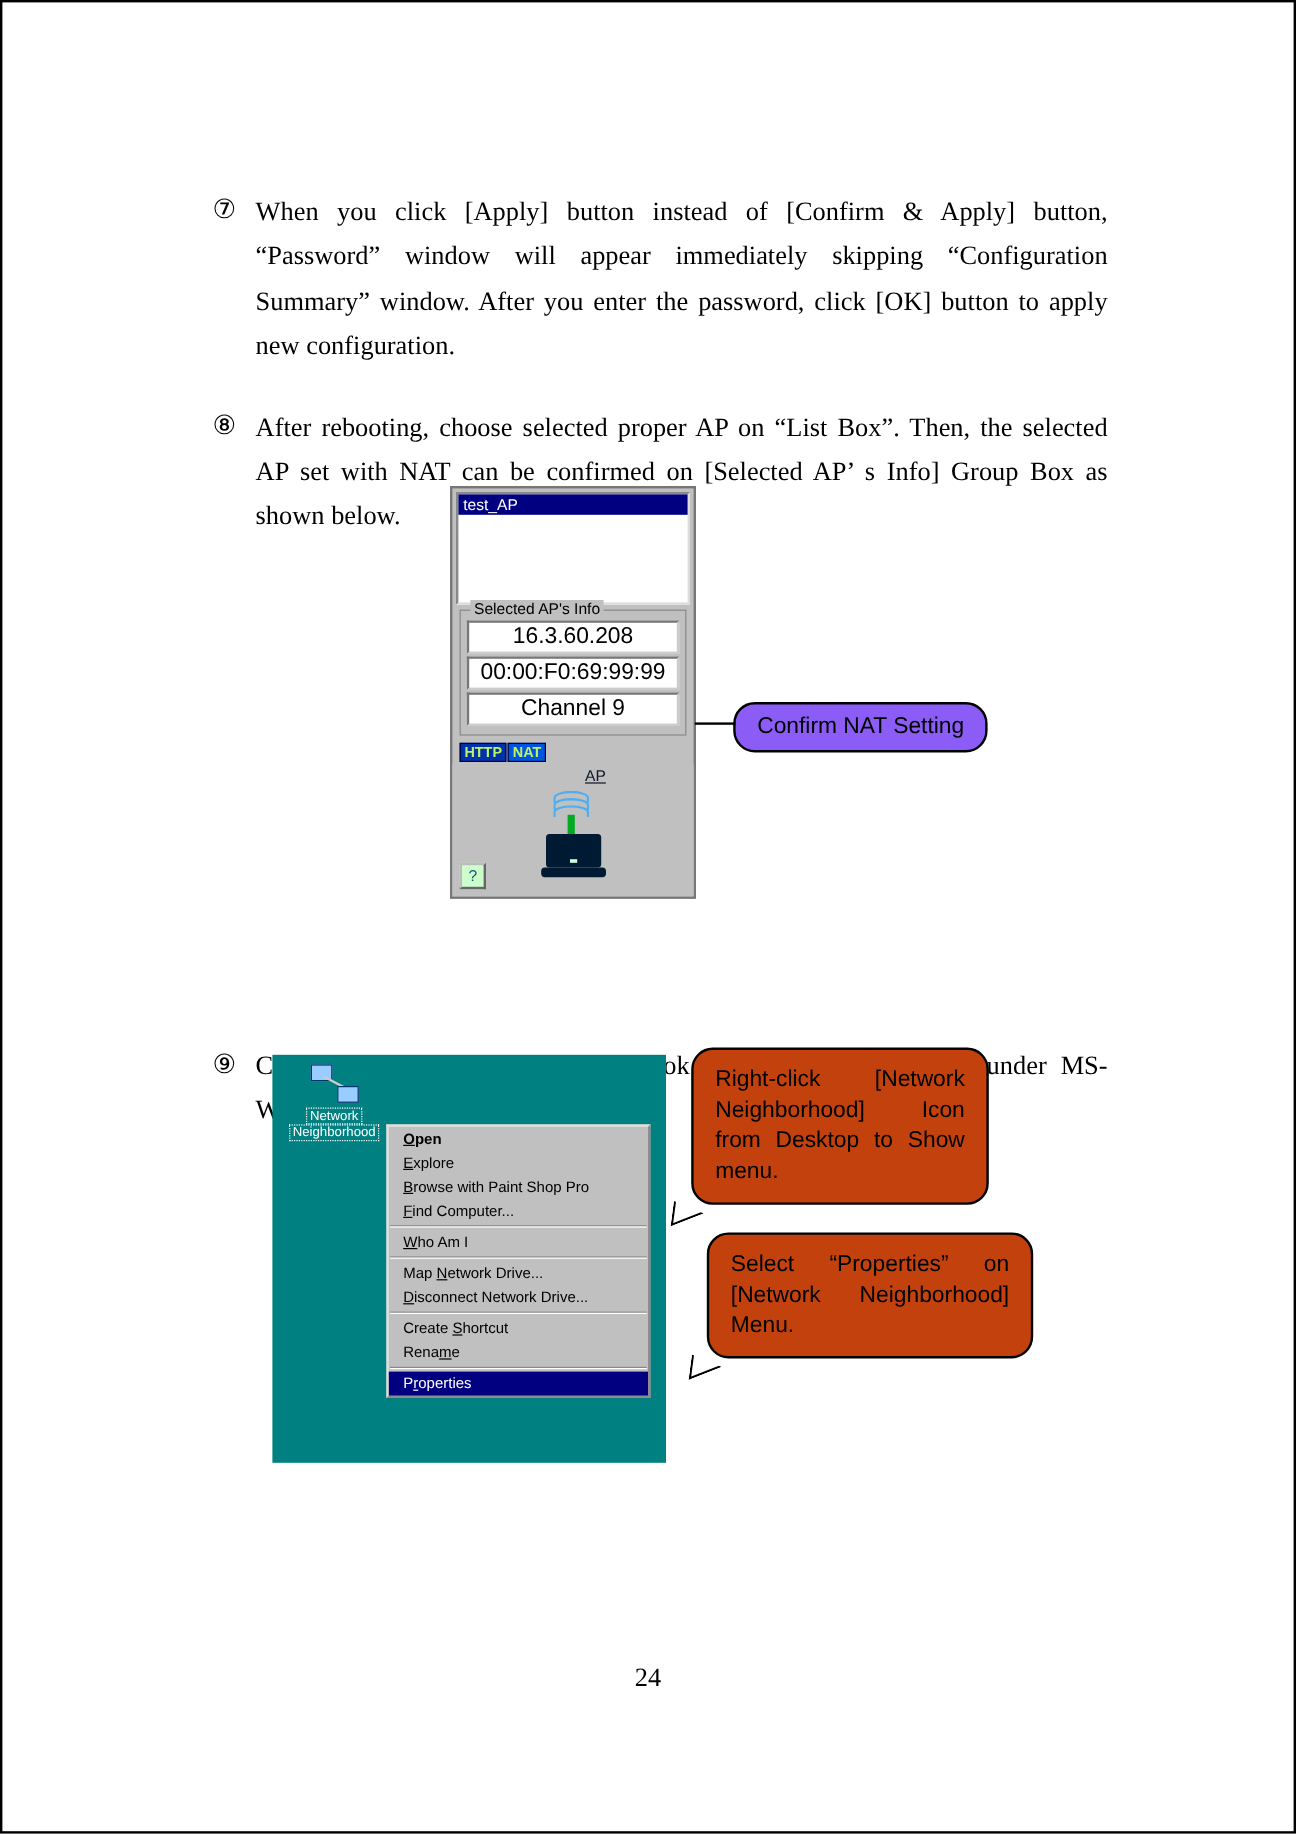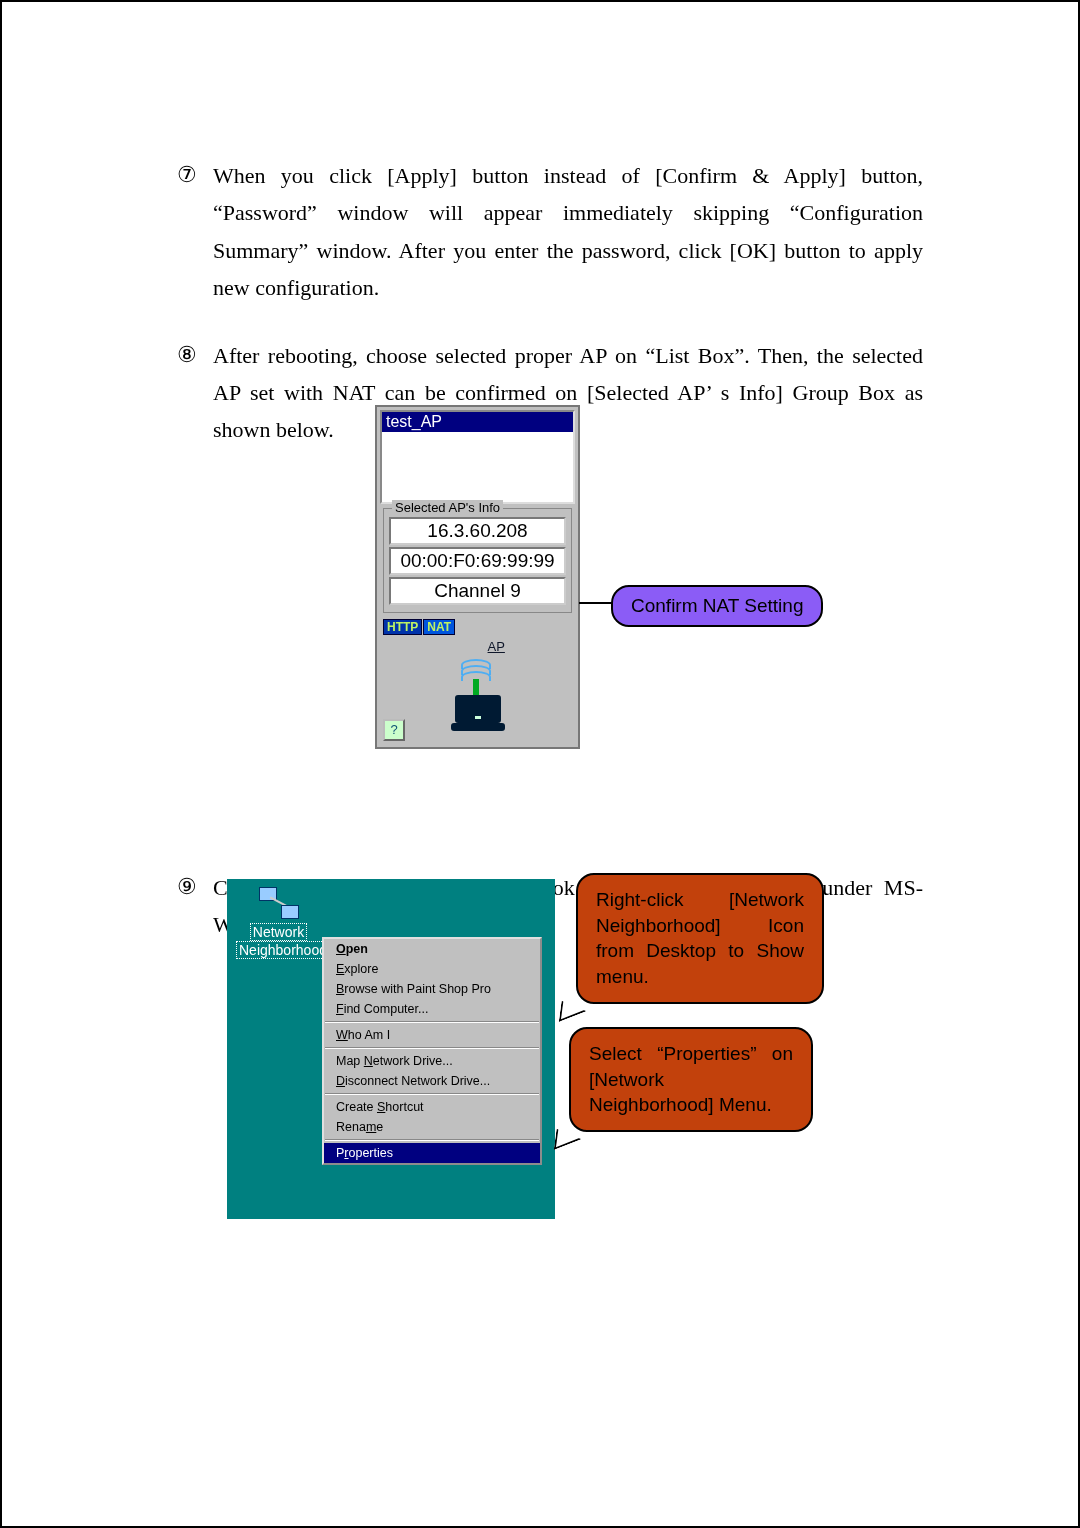--- a/index.html
+++ b/index.html
@@ -6,21 +6,21 @@
   html,body{background:#fff}
   body{width:1080px;height:1528px;border:2px solid #000;font-family:"Times New Roman",serif;color:#000;position:relative}
   .page-inner{position:absolute;inset:55px}
   .content{position:absolute;left:120px;right:100px;top:100px}
   .list-item{display:flex;margin-bottom:30px}
   .enum{flex:0 0 36px;font-size:22px;line-height:1.6}
   .para{flex:1;font-size:22px;line-height:1.7;text-align:justify}
   
   .fig1{position:absolute;left:318px;top:348px;width:205px;border:2px solid #777;background:#c0c0c0;font-family:Tahoma,Arial,sans-serif;font-size:13px}
   .listbox{margin:3px;background:#fff;border:2px inset #ddd;height:94px}
-  .lb-row{background:#000080;color:#fff;padding:1px 4px;font-size:16px}
+  .lb-row{background:#000080;color:#fff;padding:1px 4px;font-size:13px}
   .grp{margin:4px 6px 4px 6px;border:1px solid #888;padding:6px 5px 5px 5px;position:relative}
   .grp-title{position:absolute;top:-9px;left:8px;background:#c0c0c0;padding:0 3px;font-size:13px}
   .info-field{background:#fff;border:2px inset #ccc;margin:2px 0;padding:1px 3px;text-align:center;font-size:19px}
   .tags{padding:2px 6px}
   .tag{display:inline-block;color:#bef264;font-weight:bold;font-size:12px;padding:0 3px;border:1px solid #003;margin-right:1px}
   .tag.http{background:#0033aa}
   .tag.nat{background:#0055dd}
   .apimg{height:110px;position:relative;background:#c0c0c0}
   .ap-label{position:absolute;left:55%;top:2px;color:#0f172a;font-size:13px;text-decoration:underline}
   .ap-dev{position:absolute;left:50%;top:24px;transform:translateX(-50%);width:70px;height:70px}
@@ -30,35 +30,35 @@
   .ap-dev .ant{position:absolute;bottom:36px;left:30px;width:6px;height:16px;background:#0a2}
   .ap-dev .wave{position:absolute;left:18px;border:2px solid #3af;border-bottom:none;border-radius:50% 50% 0 0/60% 60% 0 0;height:10px;opacity:.8}
   .ap-dev .w1{bottom:50px;width:30px}
   .ap-dev .w2{bottom:56px;width:30px}
   .ap-dev .w3{bottom:62px;width:30px}
   .help-ic{position:absolute;left:6px;bottom:6px;width:22px;height:22px;background:#cfc;border:2px outset #bbb;font-size:13px;line-height:18px;text-align:center;color:#157}
   .callout1{position:absolute;left:554px;top:528px;border:2px solid #000;border-radius:18px;padding:8px 18px;font-family:Arial,sans-serif;font-size:19px;background:#8b5cf6}
   .callout1::before{content:"";position:absolute;left:-34px;top:40%;width:34px;height:2px;background:#000}
   
   .fig2{position:absolute;left:170px;top:822px;width:328px;height:340px;background:#008080;font-family:Tahoma,Arial,sans-serif}
-  .desk-icon{position:absolute;left:9px;top:8px;width:85px;text-align:center;color:#fff;font-size:14px}
+  .desk-icon{position:absolute;left:9px;top:8px;width:85px;text-align:center;color:#fff;font-size:11px}
   .desk-icon .ic{width:40px;height:32px;margin:0 auto 4px auto;position:relative}
   .desk-icon .ic .pc{position:absolute;width:18px;height:14px;background:#9cf;border:1px solid #036}
   .desk-icon .ic .pc.a{left:0;top:0}
   .desk-icon .ic .pc.b{right:0;bottom:0}
   .desk-icon .ic .link{position:absolute;left:10px;top:14px;width:20px;height:2px;background:#ccc;transform:rotate(28deg)}
   .desk-label{border:1px dotted #fff;display:inline-block;padding:0 2px}
   .ctx{position:absolute;left:95px;top:58px;width:220px;background:#c0c0c0;border:2px outset #e0e0e0;font-size:12.5px;color:#000}
   .ctx .it{padding:3px 12px;white-space:nowrap}
   .ctx .sep{height:0;border-top:1px solid #888;border-bottom:1px solid #fff;margin:2px 1px}
   .ctx .sel{background:#000080;color:#fff}
   .ctx .u{text-decoration:underline}
   .callout2,.callout3{position:absolute;border:2px solid #000;border-radius:18px;padding:12px 18px;font-family:Arial,sans-serif;font-size:19px;line-height:1.35;background:#c2410c;text-align:justify}
   .callout2{left:519px;top:816px;width:248px}
-  .callout3{left:512px;top:970px;width:244px}
+  .callout3{left:532px;top:970px;width:272px}
   .c-tail{position:absolute;background:#fff;border:2px solid #000;border-right:none;border-top:none;width:28px;height:20px;transform:skewY(-28deg) rotate(8deg)}
   .callout2 .c-tail{left:-18px;bottom:-14px}
   .callout3 .c-tail{left:-16px;bottom:-14px}
   .callout2 .c-tail,.callout3 .c-tail{clip-path:polygon(0 0,100% 100%,0 100%)}
   .pagenum{position:absolute;bottom:60px;left:0;right:0;text-align:center;font-size:22px}
 </style>
 </head>
 <body>
 
 <div class="page-inner">
@@ -144,13 +144,14 @@
 
   <div class="callout2">
     <span>Right-click [Network Neighborhood] Icon from Desktop to Show menu.</span>
     <div class="c-tail"></div>
   </div>
   <div class="callout3">
     <span>Select “Properties” on [Network Neighborhood] Menu.</span>
     <div class="c-tail"></div>
   </div>
 
+  <div class="pagenum">24</div>
 </div>
 
 </body></html>

